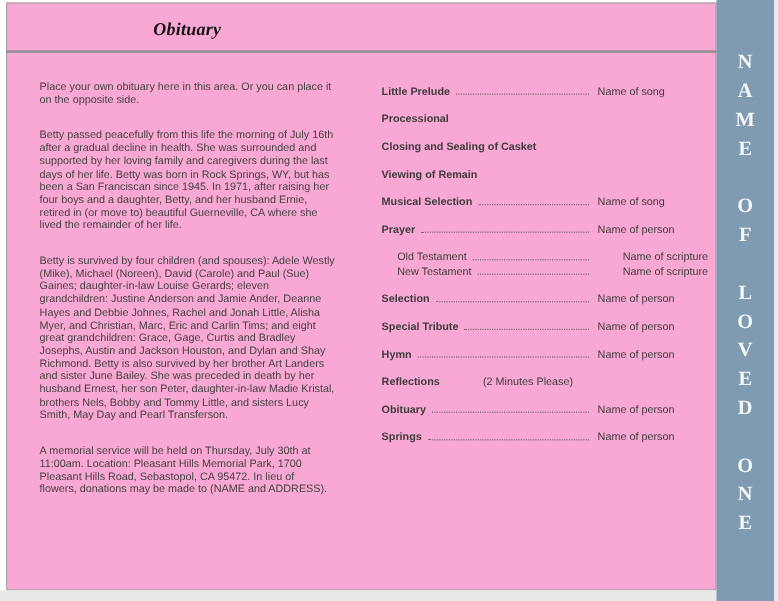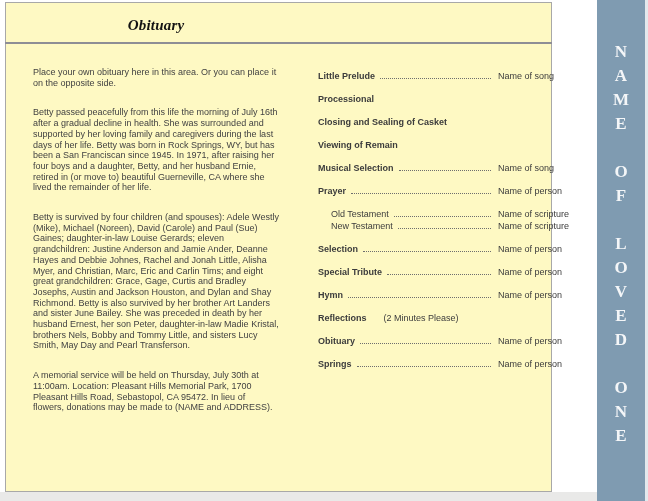--- a/index.html
+++ b/index.html
@@ -9,22 +9,22 @@
     font-family: "Liberation Sans", sans-serif;
     overflow: hidden;
     position: relative;
   }
   .canvas { position: absolute; top: 0; left: 0; width: 648px; height: 501px; }
 
   
   .page {
     position: absolute;
     left: 5px; top: 2px;
-    width: 547px; height: 490px;
-    background: #fef9c3;
+    width: 592px; height: 490px;
+    background: #f9a8d4;
     border: 1px solid #a8a8a8;
   }
   .below-page-edge {
     position: absolute;
     left: 0; top: 492px; width: 597px; height: 9px;
     background: #e9e9e8;
   }
 
   
   .sec-title {
@@ -66,25 +66,25 @@
     font-size: 9px;
     color: #3c3c3c;
   }
   .os-row {
     display: flex;
     align-items: flex-end;
     height: 13px;
     margin-bottom: 10px;
     white-space: nowrap;
   }
-  .os-row.sub { height: 12.5px; margin-bottom: 0; }
+  .os-row.sub { height: 12.5px; margin-bottom: 0; text-align: right; }
   .os-row.tight { margin-bottom: 0; }
   .os-label { font-weight: bold; }
   .os-row.sub .os-label { font-weight: normal; padding-left: 13px; }
-  .os-note { font-weight: normal; margin-left: 0; padding-left: 17px; }
+  .os-note { font-weight: normal; margin-left: 19px; padding-left: 17px; }
   .os-dots {
     flex: 1 1 auto;
     border-bottom: 1.5px dotted #6e6e6e;
     margin: 0 7px 2px 5px;
     min-width: 10px;
   }
   .os-value { width: 92px; flex: 0 0 92px; font-weight: normal; margin-top: 28px; }
 
   
   .side-banner {

